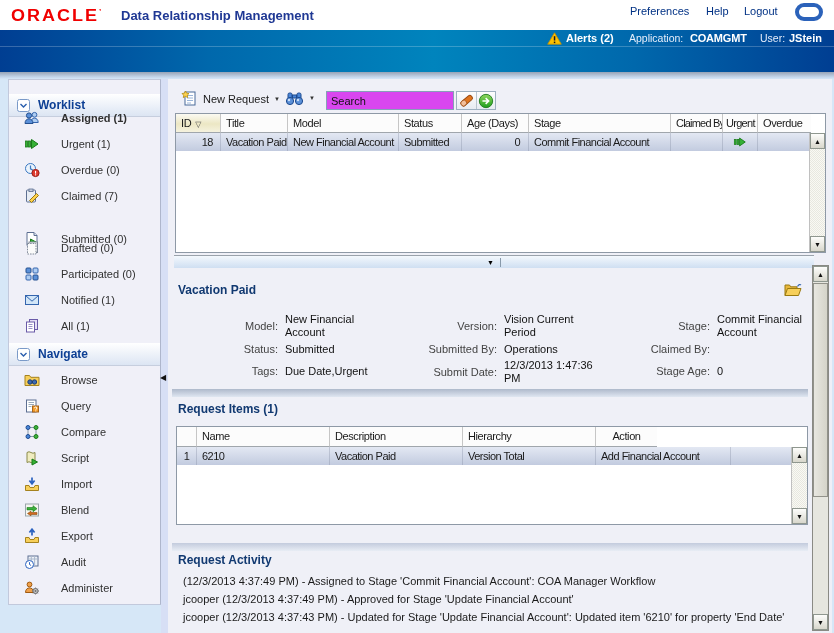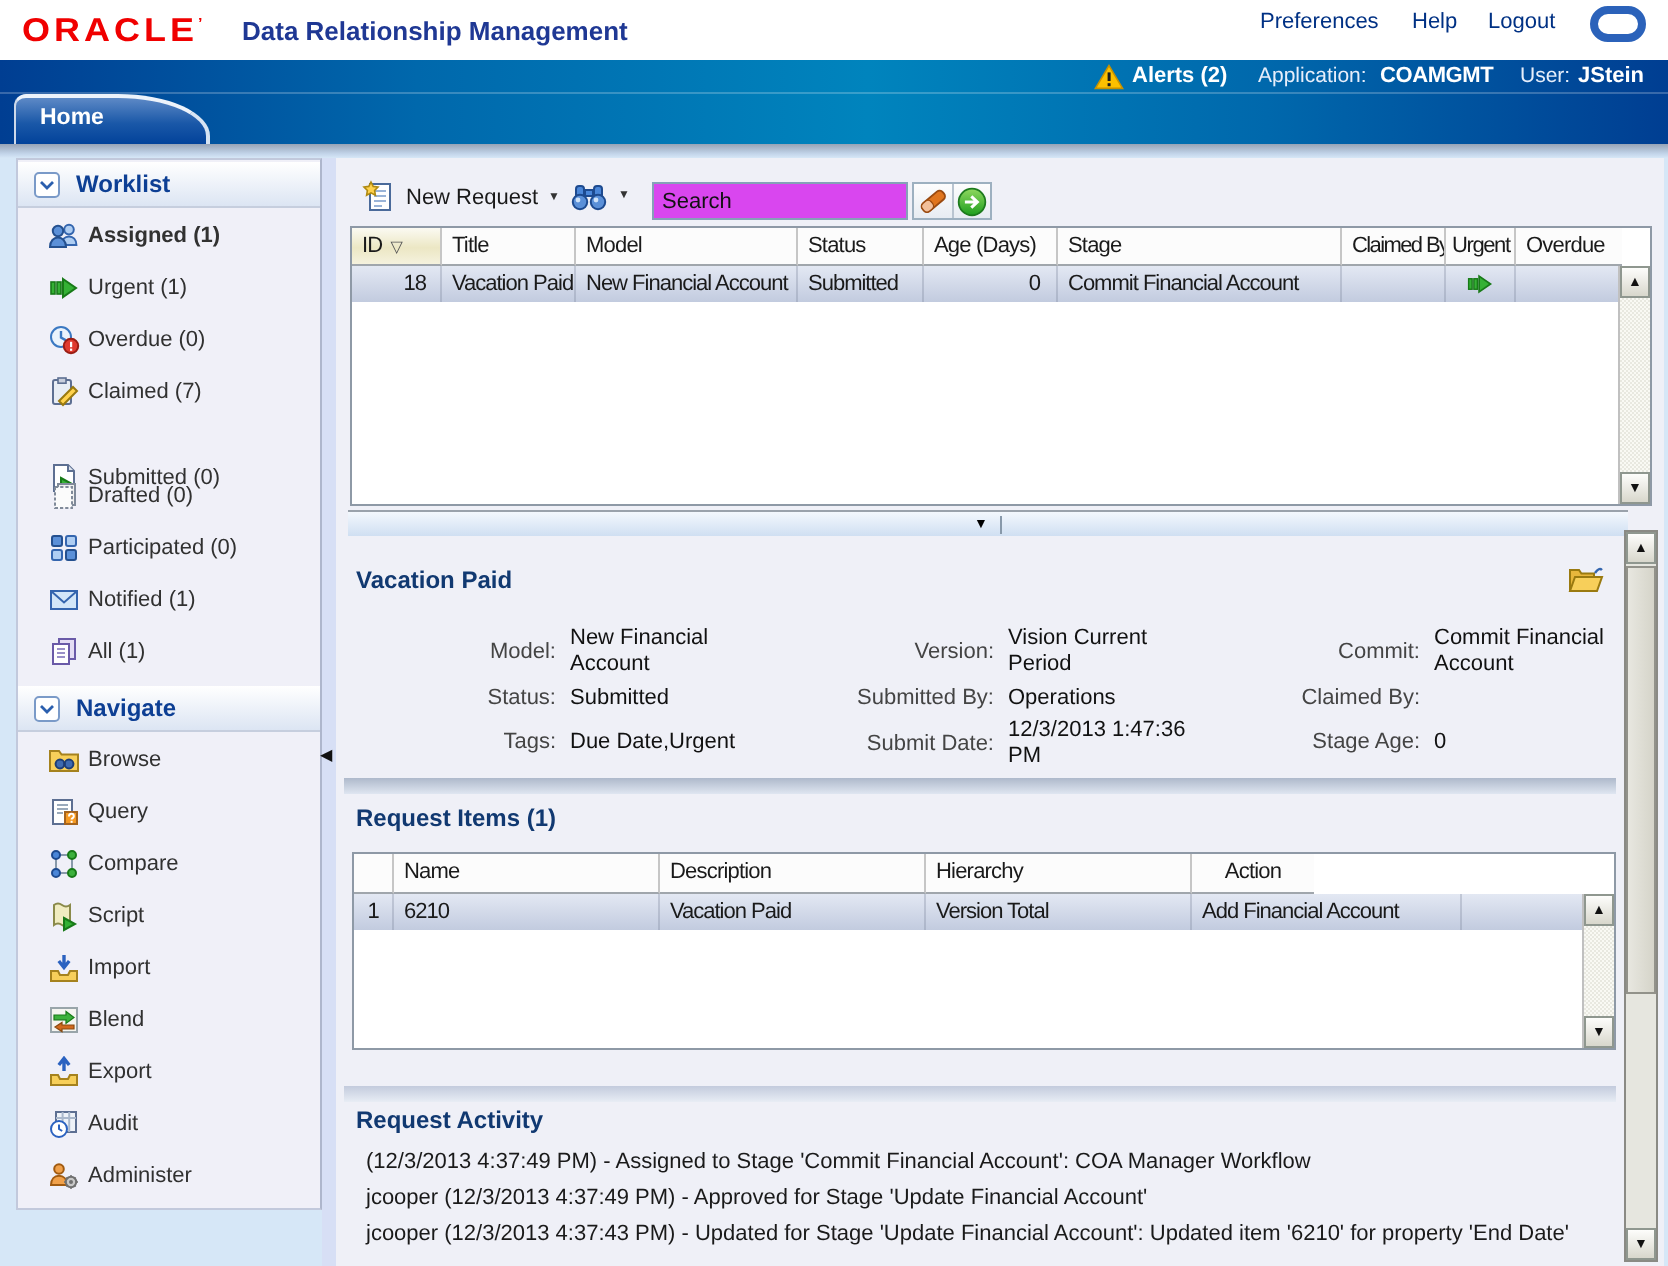--- a/index.html
+++ b/index.html
@@ -17,21 +17,21 @@
 
 .band{left:0;top:30px;width:834px;height:42px;background:linear-gradient(90deg,#003e92 0%,#0068ac 25%,#0084bd 52%,#0068ac 76%,#003e92 100%)}
 .band .seam{position:absolute;left:0;top:16px;width:100%;height:1px;background:rgba(255,255,255,.22)}
 .statusitem{top:2px;color:#fff;white-space:nowrap}
 .bold{font-weight:bold}
 .tabhome{position:absolute;left:7px;top:17px;width:98px;height:25px;border-radius:6px 46px 0 0/6px 21px 0 0;border-top:2px solid #edf3fb;border-left:1px solid #cdd9ea;border-right:2px solid rgba(236,244,252,.9);background:linear-gradient(180deg,#5d89c6 0%,#1a58a8 55%,#02429a 100%);color:#fff;font-weight:bold;font-size:11.5px;line-height:21px;padding-left:12px}
 .shadow{left:0;top:72px;width:834px;height:7px;background:linear-gradient(180deg,#96a3b6,#c3d5ea 70%,#d6e7f7)}
 
 .sidebar{left:8px;top:79px;width:153px;height:526px;background:#f0f0f8;border:1px solid #c2c9dc;border-right-color:#aeb6cc}
 .sechead{position:absolute;left:0;width:151px;height:23px;background:linear-gradient(180deg,#ffffff,#dce5f3);border-bottom:1px solid #c6cede;display:flex;align-items:center;padding-left:8px;gap:8px;font-weight:bold;color:#0d3f94;font-size:12px}
-.sideitem{position:absolute;left:0;width:151px;height:26px;display:flex;align-items:center;padding-left:15px;gap:4px;color:#313131;cursor:pointer}
+.sideitem{position:absolute;left:0;width:151px;height:26px;display:flex;align-items:center;padding-left:15px;gap:21px;color:#313131;cursor:pointer}
 .gutter{left:161px;top:79px;width:7px;height:554px;background:#d7dff5}
 .collapsearrow{left:160px;top:372px;width:8px;height:11px;font-size:8px;color:#111;line-height:11px}
 
 .main{left:168px;top:79px;width:664px;height:554px;background:#eff0f7}
 
 .tbtn{display:flex;align-items:center;gap:5px;cursor:pointer}
 .caret{font-size:6px;color:#333}
 .searchbox{left:158px;top:12px;width:128px;height:19px;border:1px solid #86a0b8;background:#d946ef;font-family:"Liberation Sans",sans-serif;font-size:11px;padding:0 4px;color:#111}
 .btngroup{left:288px;top:12px;height:19px;display:flex;border:1px solid #9db0c0;background:linear-gradient(180deg,#fdfdfd,#e7ecf2)}
 .btngroup .cell{width:19px;height:17px;display:flex;align-items:center;justify-content:center;cursor:pointer}
@@ -83,26 +83,25 @@
         <path d="M7.5 .8 L14.3 12.2 H.7z" fill="#fcc000" stroke="#c89200" stroke-width=".8"></path>
         <rect x="6.8" y="4.2" width="1.5" height="4.3" fill="#1a1a1a"></rect>
         <rect x="6.8" y="9.6" width="1.5" height="1.5" fill="#1a1a1a"></rect>
       </svg>
   </div>
   <div class="abs statusitem bold" style="left:566px">Alerts (2)</div>
   <div class="abs statusitem" style="left:629px;color:#e6eefb;font-size:10.5px">Application:</div>
   <div class="abs statusitem bold" style="left:690px;letter-spacing:-.2px">COAMGMT</div>
   <div class="abs statusitem" style="left:760px;color:#e6eefb;font-size:10.5px">User:</div>
   <div class="abs statusitem bold" style="left:789px">JStein</div>
-  <div class="tabhome">Home</div>
 </div>
 <div class="abs shadow"></div>
 
 <div class="abs sidebar">
-  <div class="sechead" style="top:1px">
+  <div class="sechead" style="top:14px">
     <span>
         <svg width="13" height="13" viewBox="0 0 13 13">
           <rect x=".5" y=".5" width="12" height="12" rx="2" fill="#fff" stroke="#7a9ac8"></rect>
           <path d="M3.5 5 L6.5 8 L9.5 5" fill="none" stroke="#2b5fae" stroke-width="1.4"></path>
         </svg>
       </span>
     <span>Worklist</span>
   </div>
 
   <div class="sideitem" style="top:25px">
@@ -427,21 +426,21 @@
     </div>
     <div class="field" style="left:246px;top:74px;height:14px">
       <span class="flabel" style="width:90px">Submitted By:</span>
       <span class="fvalue" style="width:105px">Operations</span>
     </div>
     <div class="field" style="left:246px;top:90px;height:28px">
       <span class="flabel" style="width:90px">Submit Date:</span>
       <span class="fvalue" style="width:105px">12/3/2013 1:47:36 PM</span>
     </div>
     <div class="field" style="left:469px;top:44px;height:28px">
-      <span class="flabel" style="width:80px">Commit:</span>
+      <span class="flabel" style="width:80px">Stage:</span>
       <span class="fvalue" style="width:100px">Commit Financial Account</span>
     </div>
     <div class="field" style="left:469px;top:74px;height:14px">
       <span class="flabel" style="width:80px">Claimed By:</span>
       <span class="fvalue" style="width:100px"></span>
     </div>
     <div class="field" style="left:469px;top:96px;height:14px">
       <span class="flabel" style="width:80px">Stage Age:</span>
       <span class="fvalue" style="width:100px">0</span>
     </div>

